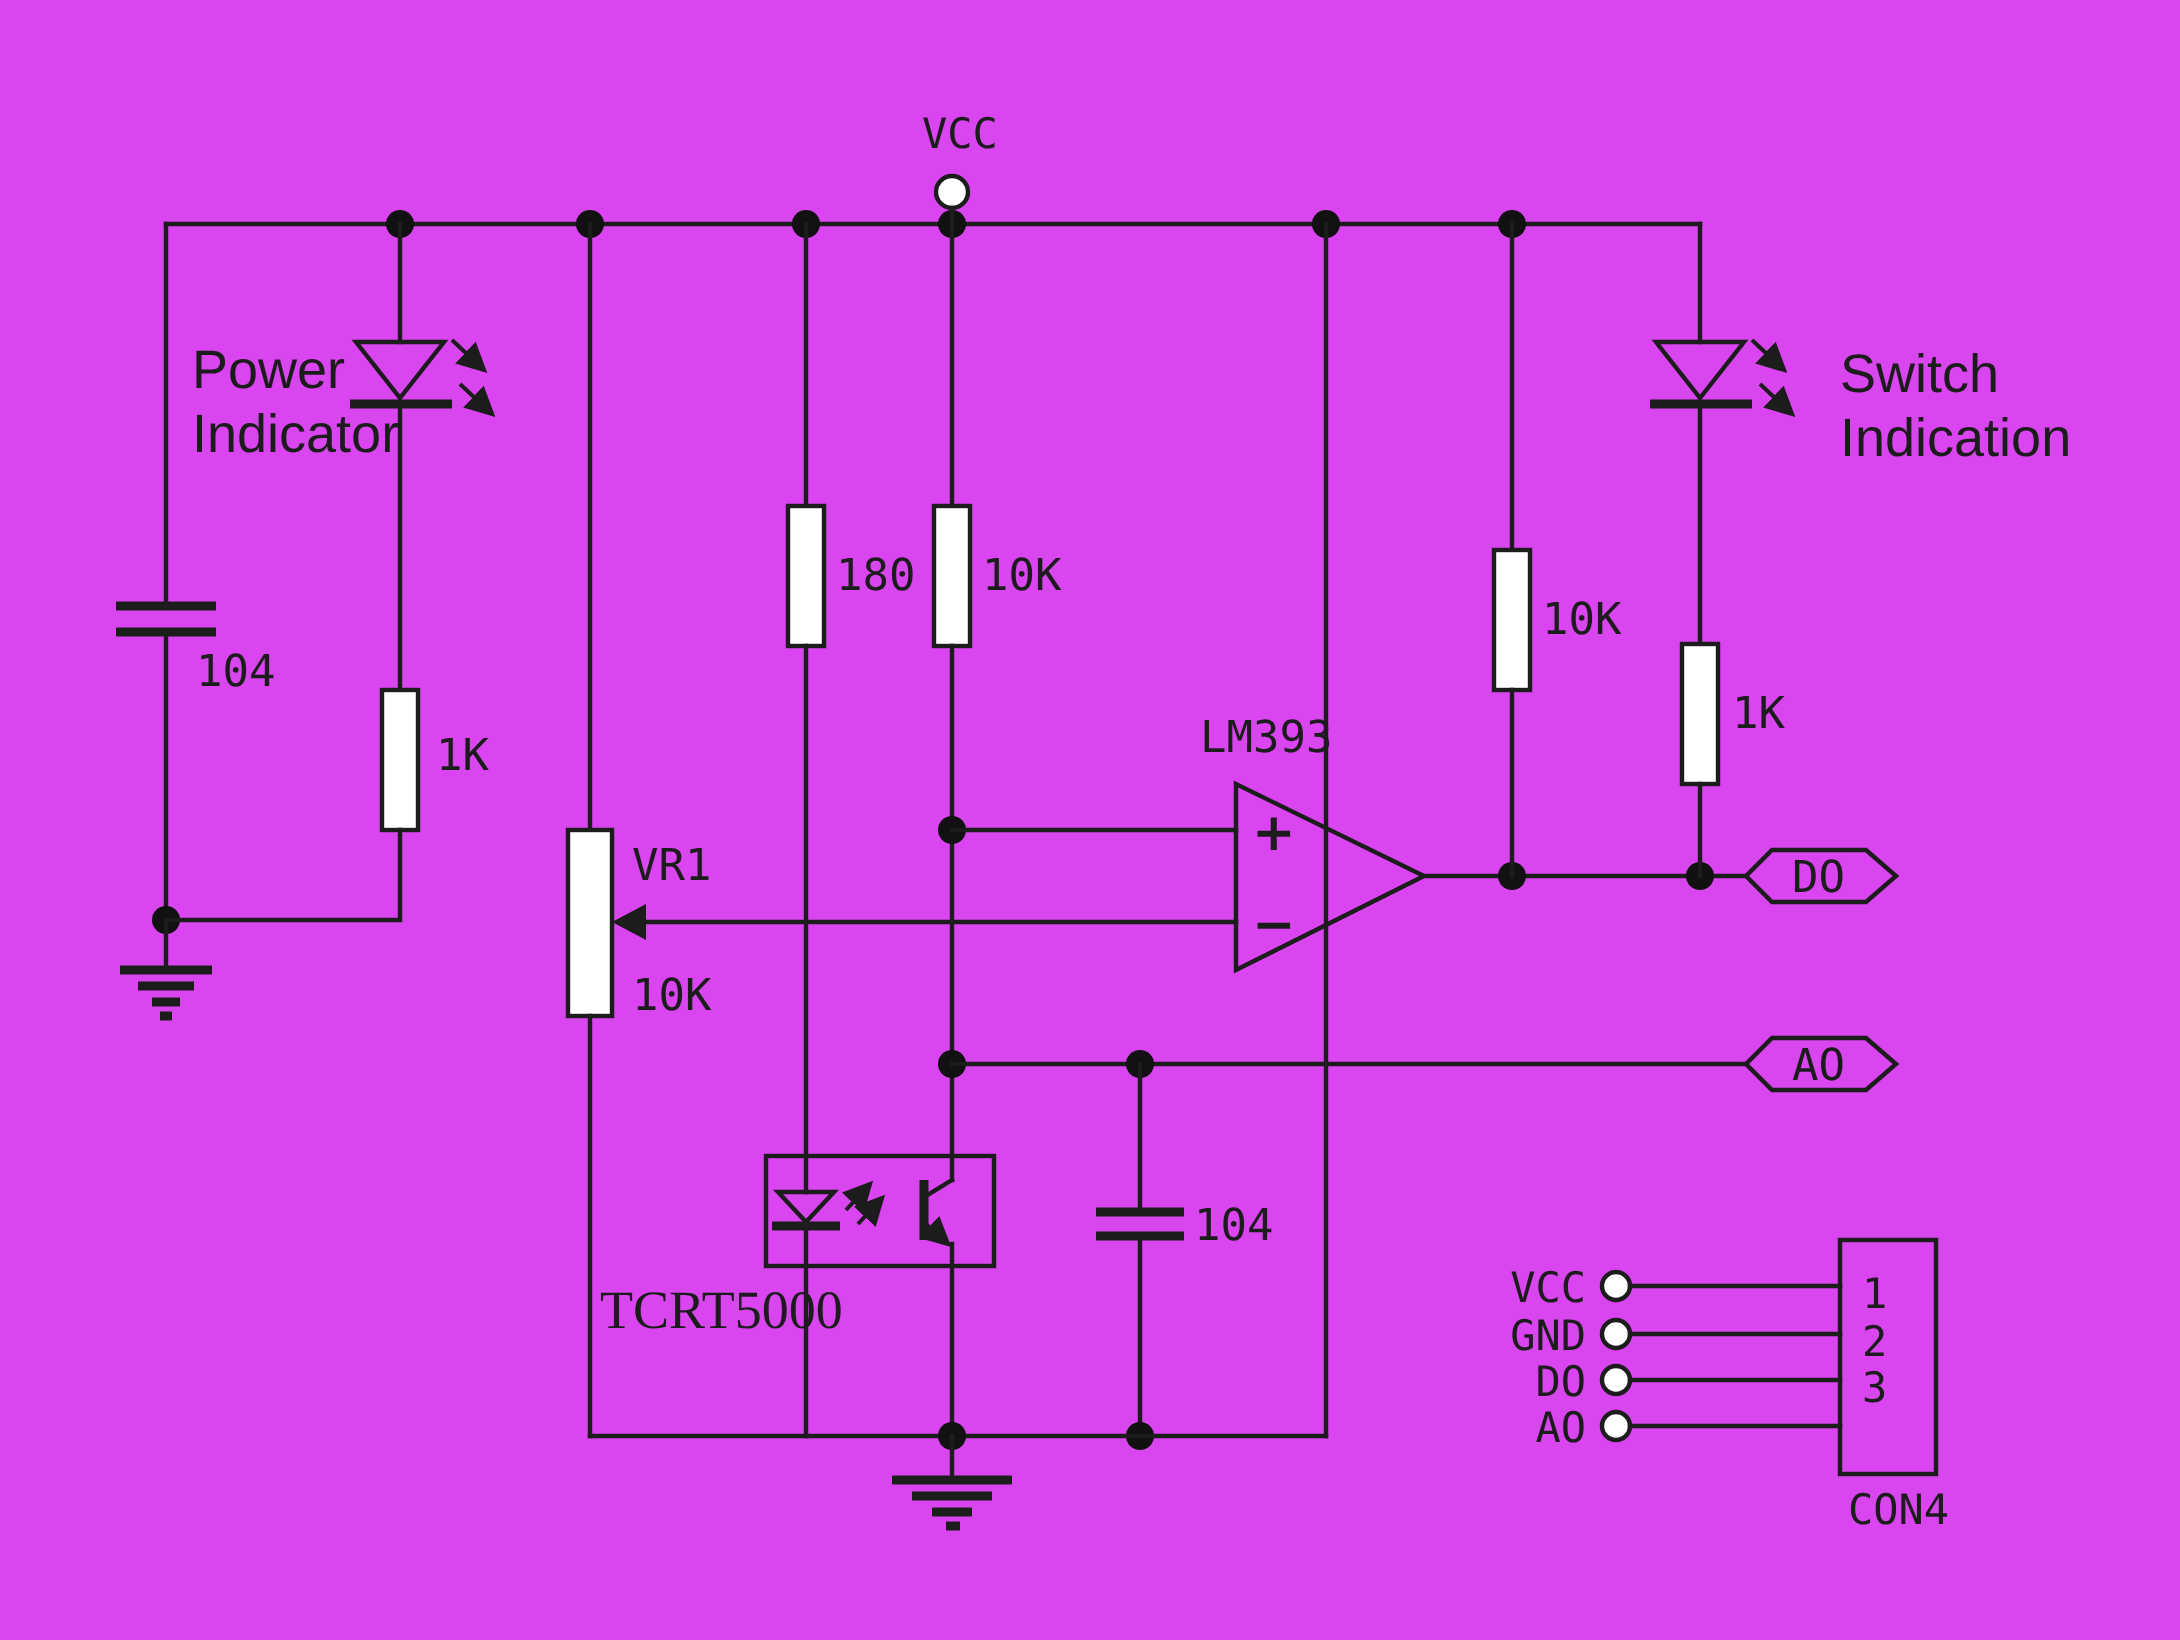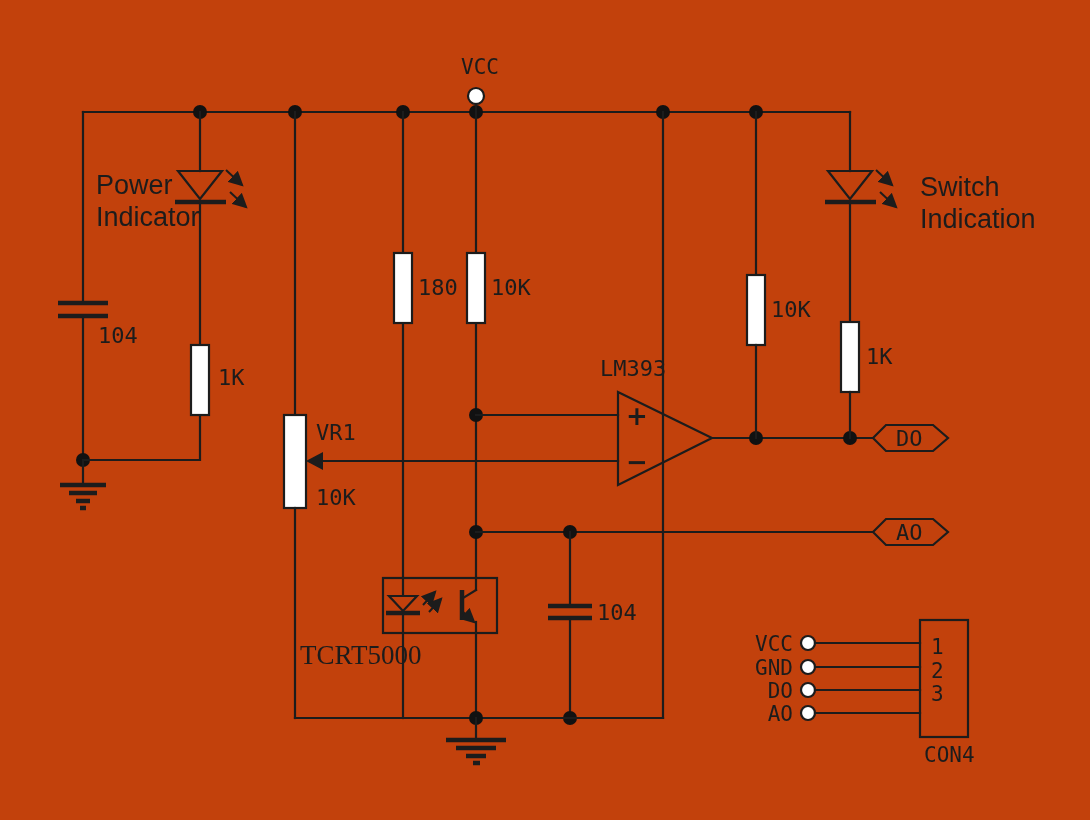--- a/index.html
+++ b/index.html
@@ -1,16 +1,16 @@
 <!DOCTYPE html>
 <html><head>
 <meta charset="utf-8">
 <style>
   html,body{margin:0;padding:0;background:#ffffff;}
-  .stage{position:relative;width:1090px;height:820px;background:#c2410c;overflow:hidden;}
+  .stage{position:relative;width:1090px;height:820px;background:#d946ef;overflow:hidden;}
   svg{display:block;}
   .wire{stroke:#1c1c1c;stroke-width:2.2;fill:none;stroke-linecap:square;}
   .thick{stroke:#1c1c1c;stroke-width:4.5;fill:none;stroke-linecap:butt;}
   .part{stroke:#1c1c1c;stroke-width:2.2;fill:#ffffff;}
   .open{stroke:#1c1c1c;stroke-width:2.2;fill:none;}
   .dot{fill:#111111;stroke:none;}
   .arr{stroke:#1c1c1c;stroke-width:2;fill:none;}
   .head{fill:#1c1c1c;stroke:none;}
   text{fill:#1c1c1c;}
   .lbl{font-family:"Liberation Sans",sans-serif;font-size:27px;}

